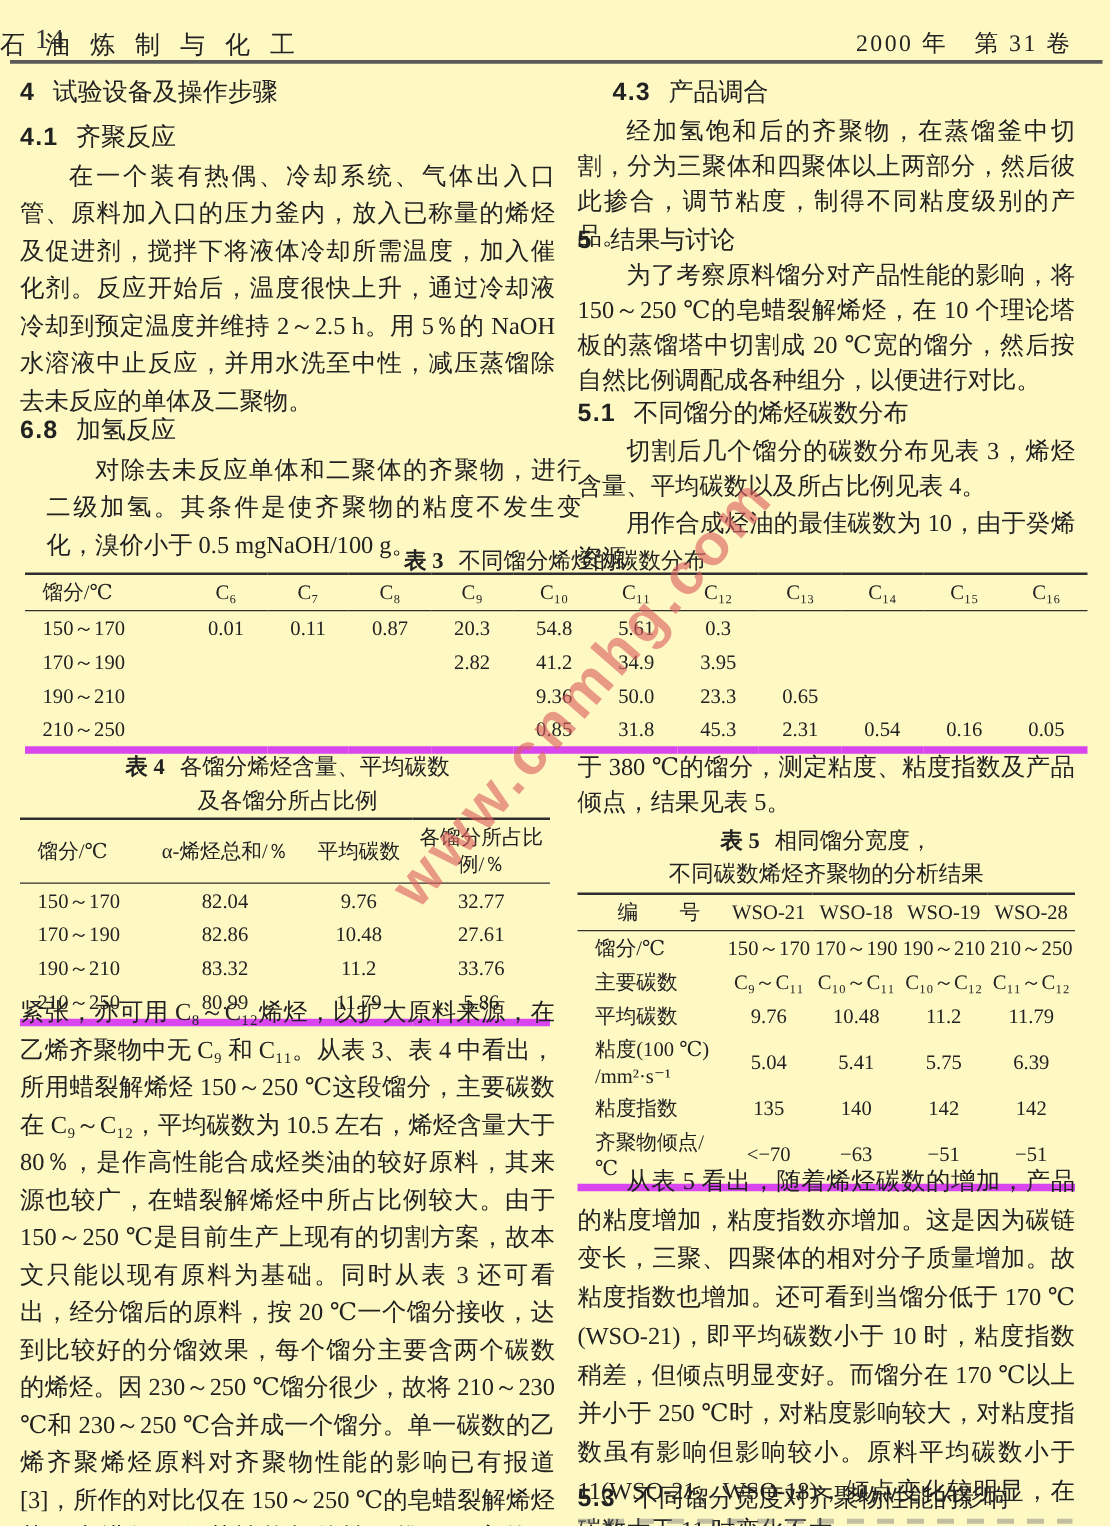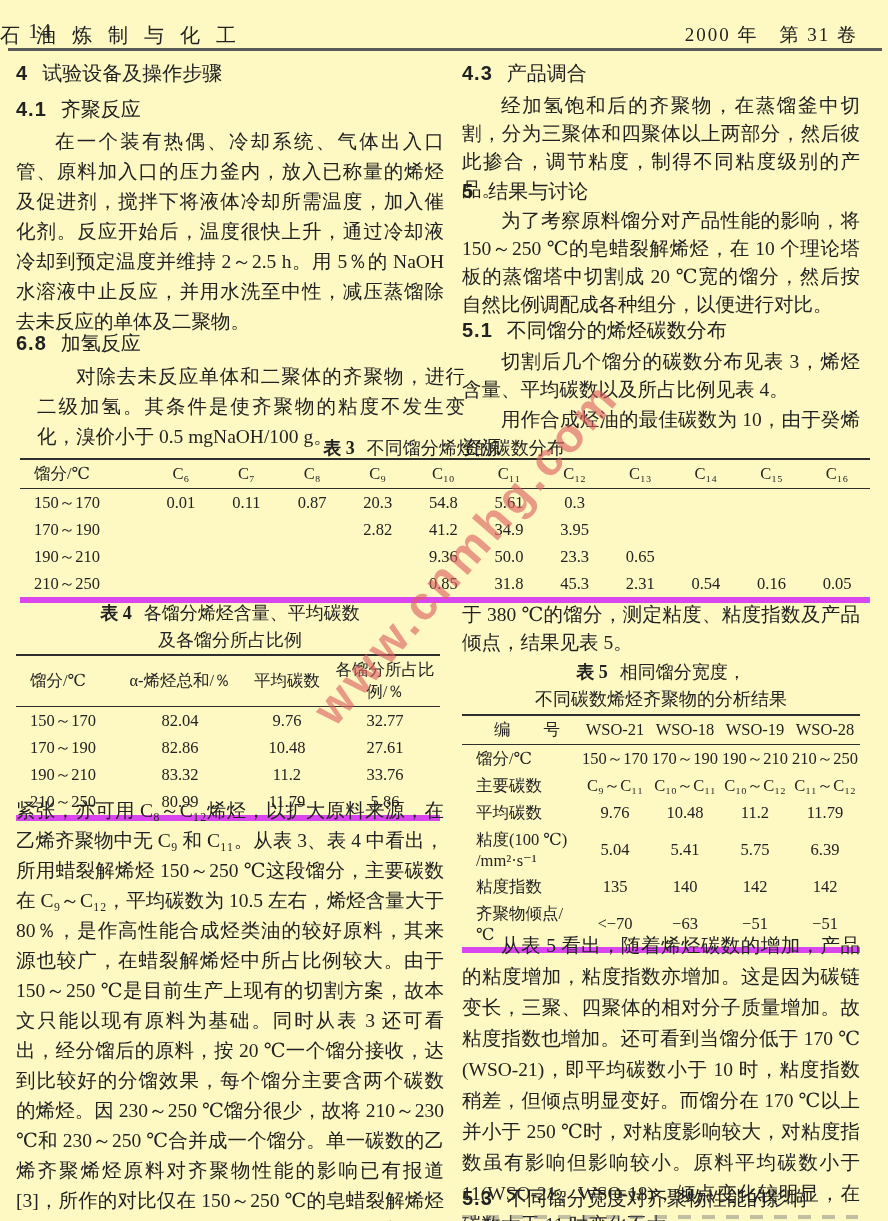--- a/index.html
+++ b/index.html
@@ -55,21 +55,21 @@
   <div class="hdr-journal">石油炼制与化工</div>
   <div class="hdr-issue">2000 年　第 31 卷</div>
   <div class="hdr-rule"></div>
 
   <div class="sec col-l" style="top:60px;"><b>4</b><span>试验设备及操作步骤</span></div>
   <div class="sec col-l" style="top:96px;"><b>4.1</b><span>齐聚反应</span></div>
   <div class="blk indent col-l" style="top:127px;">在一个装有热偶、冷却系统、气体出入口管、原料加入口的压力釜内，放入已称量的烯烃及促进剂，搅拌下将液体冷却所需温度，加入催化剂。反应开始后，温度很快上升，通过冷却液冷却到预定温度并维持 2～2.5 h。用 5％的 NaOH 水溶液中止反应，并用水洗至中性，减压蒸馏除去未反应的单体及二聚物。</div>
   <div class="sec col-l" style="top:330px;"><b>6.8</b><span>加氢反应</span></div>
   <div class="blk indent col-l" style="top:362px;margin-left:21px;">对除去未反应单体和二聚体的齐聚物，进行二级加氢。其条件是使齐聚物的粘度不发生变化，溴价小于 0.5 mgNaOH/100 g。</div>
 
-  <div class="sec col-r" style="top:60px;"><b>4.3</b><span>产品调合</span></div>
+  <div class="sec col-r" style="top:60px;margin-left:28px;"><b>4.3</b><span>产品调合</span></div>
   <div class="blk rt indent col-r" style="top:92px;">经加氢饱和后的齐聚物，在蒸馏釜中切割，分为三聚体和四聚体以上两部分，然后彼此掺合，调节粘度，制得不同粘度级别的产品。</div>
   <div class="sec col-r" style="top:178px;"><b>5</b><span>结果与讨论</span></div>
   <div class="blk rt indent col-r" style="top:207px;">为了考察原料馏分对产品性能的影响，将 150～250 ℃的皂蜡裂解烯烃，在 10 个理论塔板的蒸馏塔中切割成 20 ℃宽的馏分，然后按自然比例调配成各种组分，以便进行对比。</div>
   <div class="sec col-r" style="top:317px;"><b>5.1</b><span>不同馏分的烯烃碳数分布</span></div>
   <div class="blk rt indent col-r" style="top:348px;">切割后几个馏分的碳数分布见表 3，烯烃含量、平均碳数以及所占比例见表 4。</div>
   <div class="blk rt indent col-r" style="top:406px;">用作合成烃油的最佳碳数为 10，由于癸烯资源</div>
 
   <div class="tcap" style="left:0;top:435px;width:100%;"><b>表 3</b><span>不同馏分烯烃的碳数分布</span></div>
   <div class="t3wrap">
     <table class="sci">

